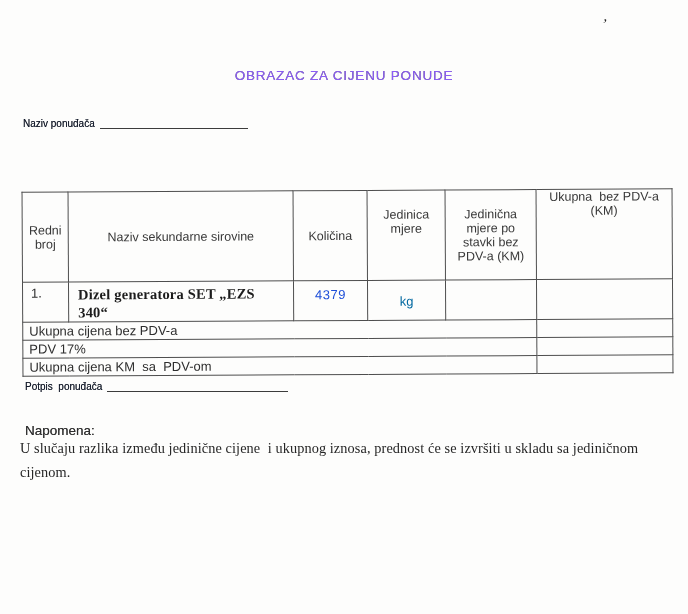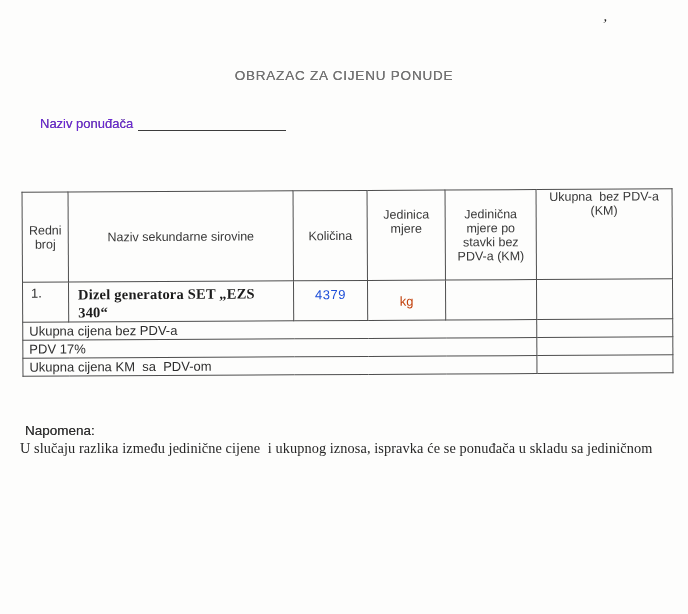--- a/index.html
+++ b/index.html
@@ -14,25 +14,25 @@
 
   .stray-mark {
     position:absolute; left:601px; top:16px;
     font-family:"Liberation Serif", serif; font-style:italic;
     font-size:15px; color:#1f1f1f; transform:rotate(8deg);
   }
 
   .doc-title {
     position:absolute; top:68px; left:0; width:688px;
     text-align:center; font-size:13.5px; letter-spacing:0.8px;
-    color:#737373;
+    color:#8b5cf6;
   }
 
   .field-row { position:absolute; display:flex; align-items:flex-end; }
-  .field-row .label { font-size:13px; white-space:pre-wrap; color:#6d28d9;margin-left:17px; }
+  .field-row .label { font-size:10px; white-space:pre-wrap; color:#0f172a; }
   .fill-line {
     display:inline-block; border-bottom:1.5px solid #3c3c3c;
     height:13px; margin-left:5px;
   }
   .row-naziv  { left:23px; top:116px; }
   .row-ponuda { left:23px; top:146px; }
   .row-potpis { left:25px; top:379px; }
   .line-naziv  { width:148px; }
   .line-ponuda { width:190px; }
   .line-potpis { width:181px; }
@@ -56,21 +56,21 @@
 
   tr.item-row td { height:36px; vertical-align:top; font-size:13px; color:#2c2c2c; }
   .cell-no   { padding:3px 0 0 8px; }
   .cell-name .item-name {
     margin:3px 0 0 9px; width:205px;
     font-family:"Liberation Serif", serif; font-weight:bold;
     font-size:14.5px; line-height:18px; color:#1c1c1c;
     letter-spacing:0.2px; white-space:pre-wrap;
   }
   .cell-qty  div { margin-top:6px; text-align:center; letter-spacing:0.5px; color:#1d4ed8; }
-  .cell-kg   div { margin-top:13px; text-align:center; color:#c2410c; }
+  .cell-kg   div { margin-top:13px; text-align:center; color:#0369a1; }
 
   tr.sum-row td {
     height:18px; font-size:13px; color:#2e2e2e;
     padding:0 0 0 6px; vertical-align:middle; line-height:14px;
   }
   tr.sum-row td span { white-space:pre-wrap; }
 
   .napomena { position:absolute; left:25px; top:407px; font-size:13.5px;margin-top:16px; }
 
   .notes {
@@ -141,20 +141,25 @@
         <td colspan="5"><span>PDV 17%</span></td>
         <td><span></span></td>
       </tr>
       <tr class="sum-row">
         <td colspan="5"><span>Ukupna cijena KM  sa  PDV-om</span></td>
         <td><span></span></td>
       </tr>
     </tbody>
   </table>
 
+  <div class="field-row row-potpis">
+    <span class="label soft">Potpis  ponuđača</span>
+    <span class="fill-line line-potpis"></span>
+  </div>
 
   <div class="napomena soft">Napomena:</div>
 
   <div class="notes">
-    <div class="note-line">U slučaju razlika između jedinične cijene  i ukupnog iznosa, ispravka će se ponuđača u skladu sa jediničnom</div>
+    <div class="note-line">U slučaju razlika između jedinične cijene  i ukupnog iznosa, prednost će se izvršiti u skladu sa jediničnom</div>
+    <div class="note-line">cijenom.</div>
   </div>
 
 </div>
 
 </body></html>

